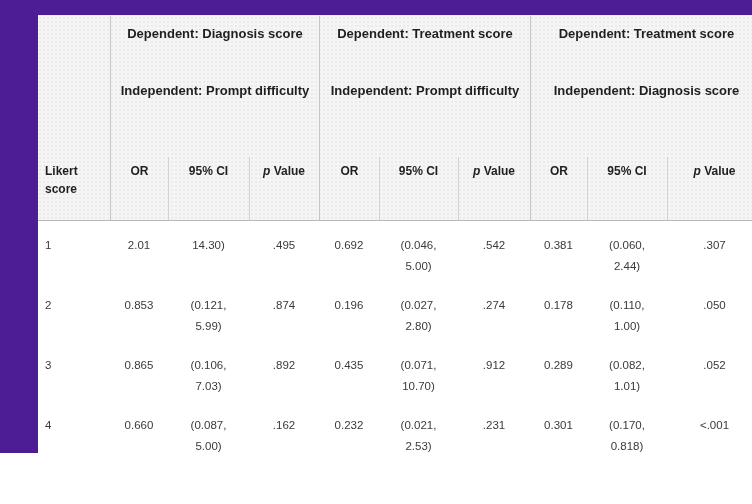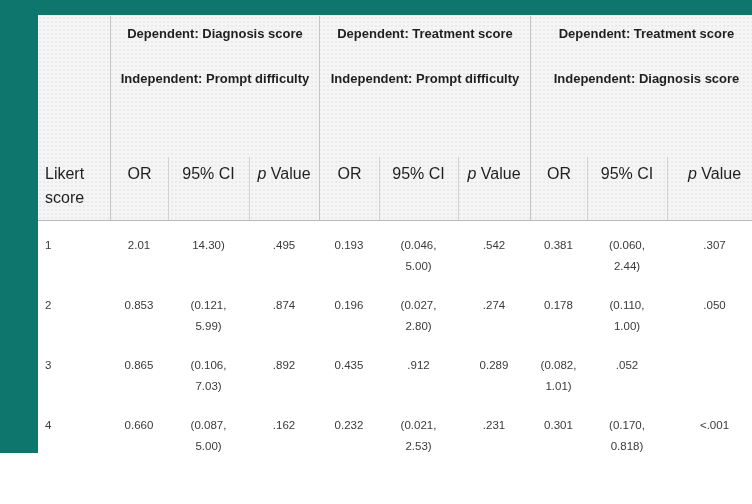--- a/index.html
+++ b/index.html
@@ -1,20 +1,20 @@
 <!DOCTYPE html>
 <html><head>
 <meta charset="utf-8">
 <style>
   html, body { margin: 0; padding: 0; background: #ffffff; }
   .page {
     position: relative;
     width: 752px;
     height: 453px;
-    background: #0f766e;
+    background: #4c1d95;
     overflow: hidden;
     font-family: "Liberation Sans", sans-serif;
     color: #2e2e2e;
   }
   .table-wrap {
     position: absolute;
     left: 38px;
     top: 15px;
     width: 714px;
     overflow: hidden;
@@ -38,25 +38,25 @@
     font-weight: bold;
     font-size: 13px;
     line-height: 21px;
     padding-top: 7px;
     border-left: 1px solid #c5c5c5;
     color: #1f1f1f;
   }
   .g1 { grid-column: 2 / span 3; }
   .g2 { grid-column: 5 / span 3; }
   .g3 { grid-column: 8 / span 3; }
-  .ind-title { margin-top: 24px; }
+  .ind-title { margin-top: 36px; }
   .colhead-row .cell {
-    font-weight: normal;
-    font-size: 16px;
-    line-height: 24px;
+    font-weight: bold;
+    font-size: 12px;
+    line-height: 18px;
     padding-top: 13px;
     text-align: center;
     position: relative;
     color: #1f1f1f;
   }
   .likert-head {
     text-align: left !important;
     padding-left: 7px;
     padding-right: 8px;
   }
@@ -125,21 +125,21 @@
     </div>
 
     <div id="table-body">
         <div class="trow body-row">
           <div class="cell likert">1</div>
           <div class="cell num">2.01</div>
           <div class="cell num">
             <div>14.30)</div>
           </div>
           <div class="cell num">.495</div>
-          <div class="cell num">0.193</div>
+          <div class="cell num">0.692</div>
           <div class="cell num">
             <div>(0.046,</div>
             <div>5.00)</div>
           </div>
           <div class="cell num">.542</div>
           <div class="cell num">0.381</div>
           <div class="cell num">
             <div>(0.060,</div>
             <div>2.44)</div>
           </div>
@@ -168,20 +168,24 @@
         </div>
         <div class="trow body-row">
           <div class="cell likert">3</div>
           <div class="cell num">0.865</div>
           <div class="cell num">
             <div>(0.106,</div>
             <div>7.03)</div>
           </div>
           <div class="cell num">.892</div>
           <div class="cell num">0.435</div>
+          <div class="cell num">
+            <div>(0.071,</div>
+            <div>10.70)</div>
+          </div>
           <div class="cell num">.912</div>
           <div class="cell num">0.289</div>
           <div class="cell num">
             <div>(0.082,</div>
             <div>1.01)</div>
           </div>
           <div class="cell num">.052</div>
         </div>
         <div class="trow body-row">
           <div class="cell likert">4</div>

